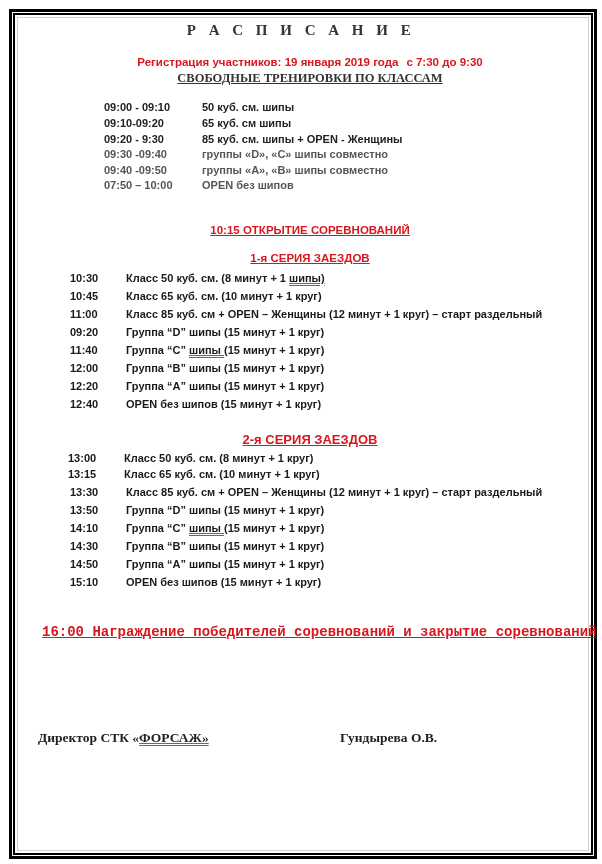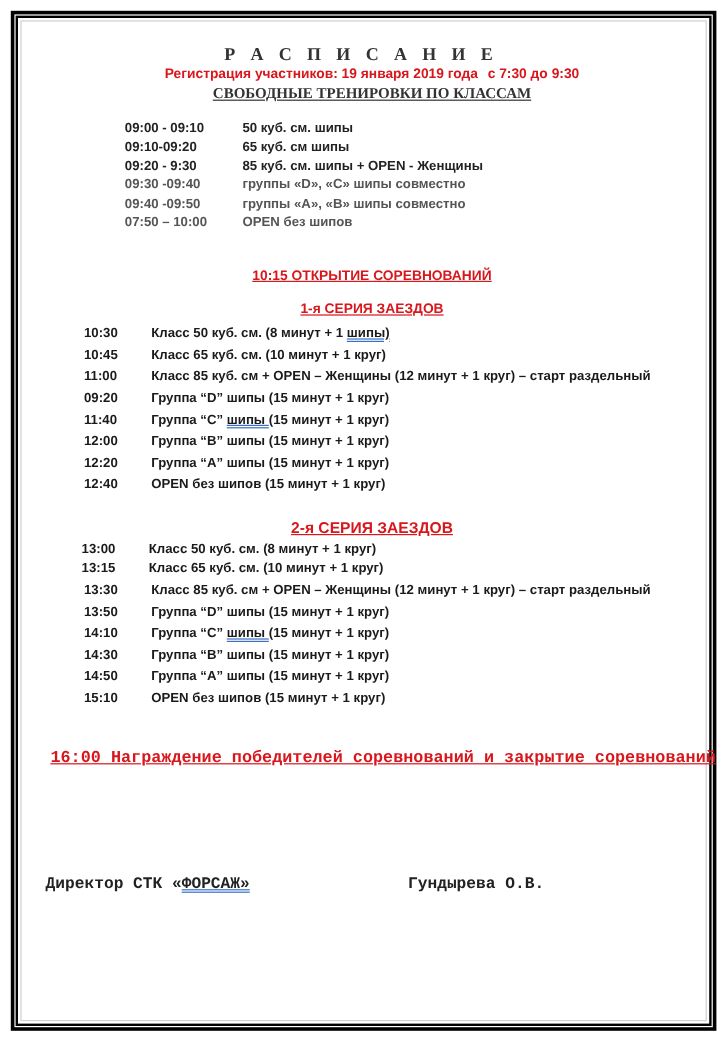--- a/index.html
+++ b/index.html
@@ -38,21 +38,20 @@
     }
     .abs { position: absolute; white-space: nowrap; }
     .title {
       left: 0; width: 602px; top: 22px;
       text-align: center;
       font-family: "Liberation Serif", "DejaVu Serif", serif;
       font-weight: bold;
       font-size: 15px;
       letter-spacing: 4.5px;
       color: #333;
-      margin-top: 16px;
     }
     .reg {
       left: 0; width: 620px; top: 56px;
       text-align: center;
       font-size: 11.5px;
       font-weight: bold;
       color: #d8171c;
     }
     .reg .gap { display: inline-block; width: 8px; }
     .free-title {
@@ -95,21 +94,21 @@
     .awards {
       left: 42px; top: 624px;
       font-family: Liberation Mono, monospace;
       font-weight: bold;
       font-size: 14px;
       color: #d8171c;
       text-decoration: underline;
     }
     .sign {
       top: 730px;
-      font-family: Liberation Mono, monospace;
+      font-family: Liberation Serif, serif;
       font-weight: bold;
       font-size: 13.5px;
       color: #222;
     }
   </style>
 </head>
 <body>
 
 <div class="frame-outer"></div>
 <div class="frame-mid"></div>

